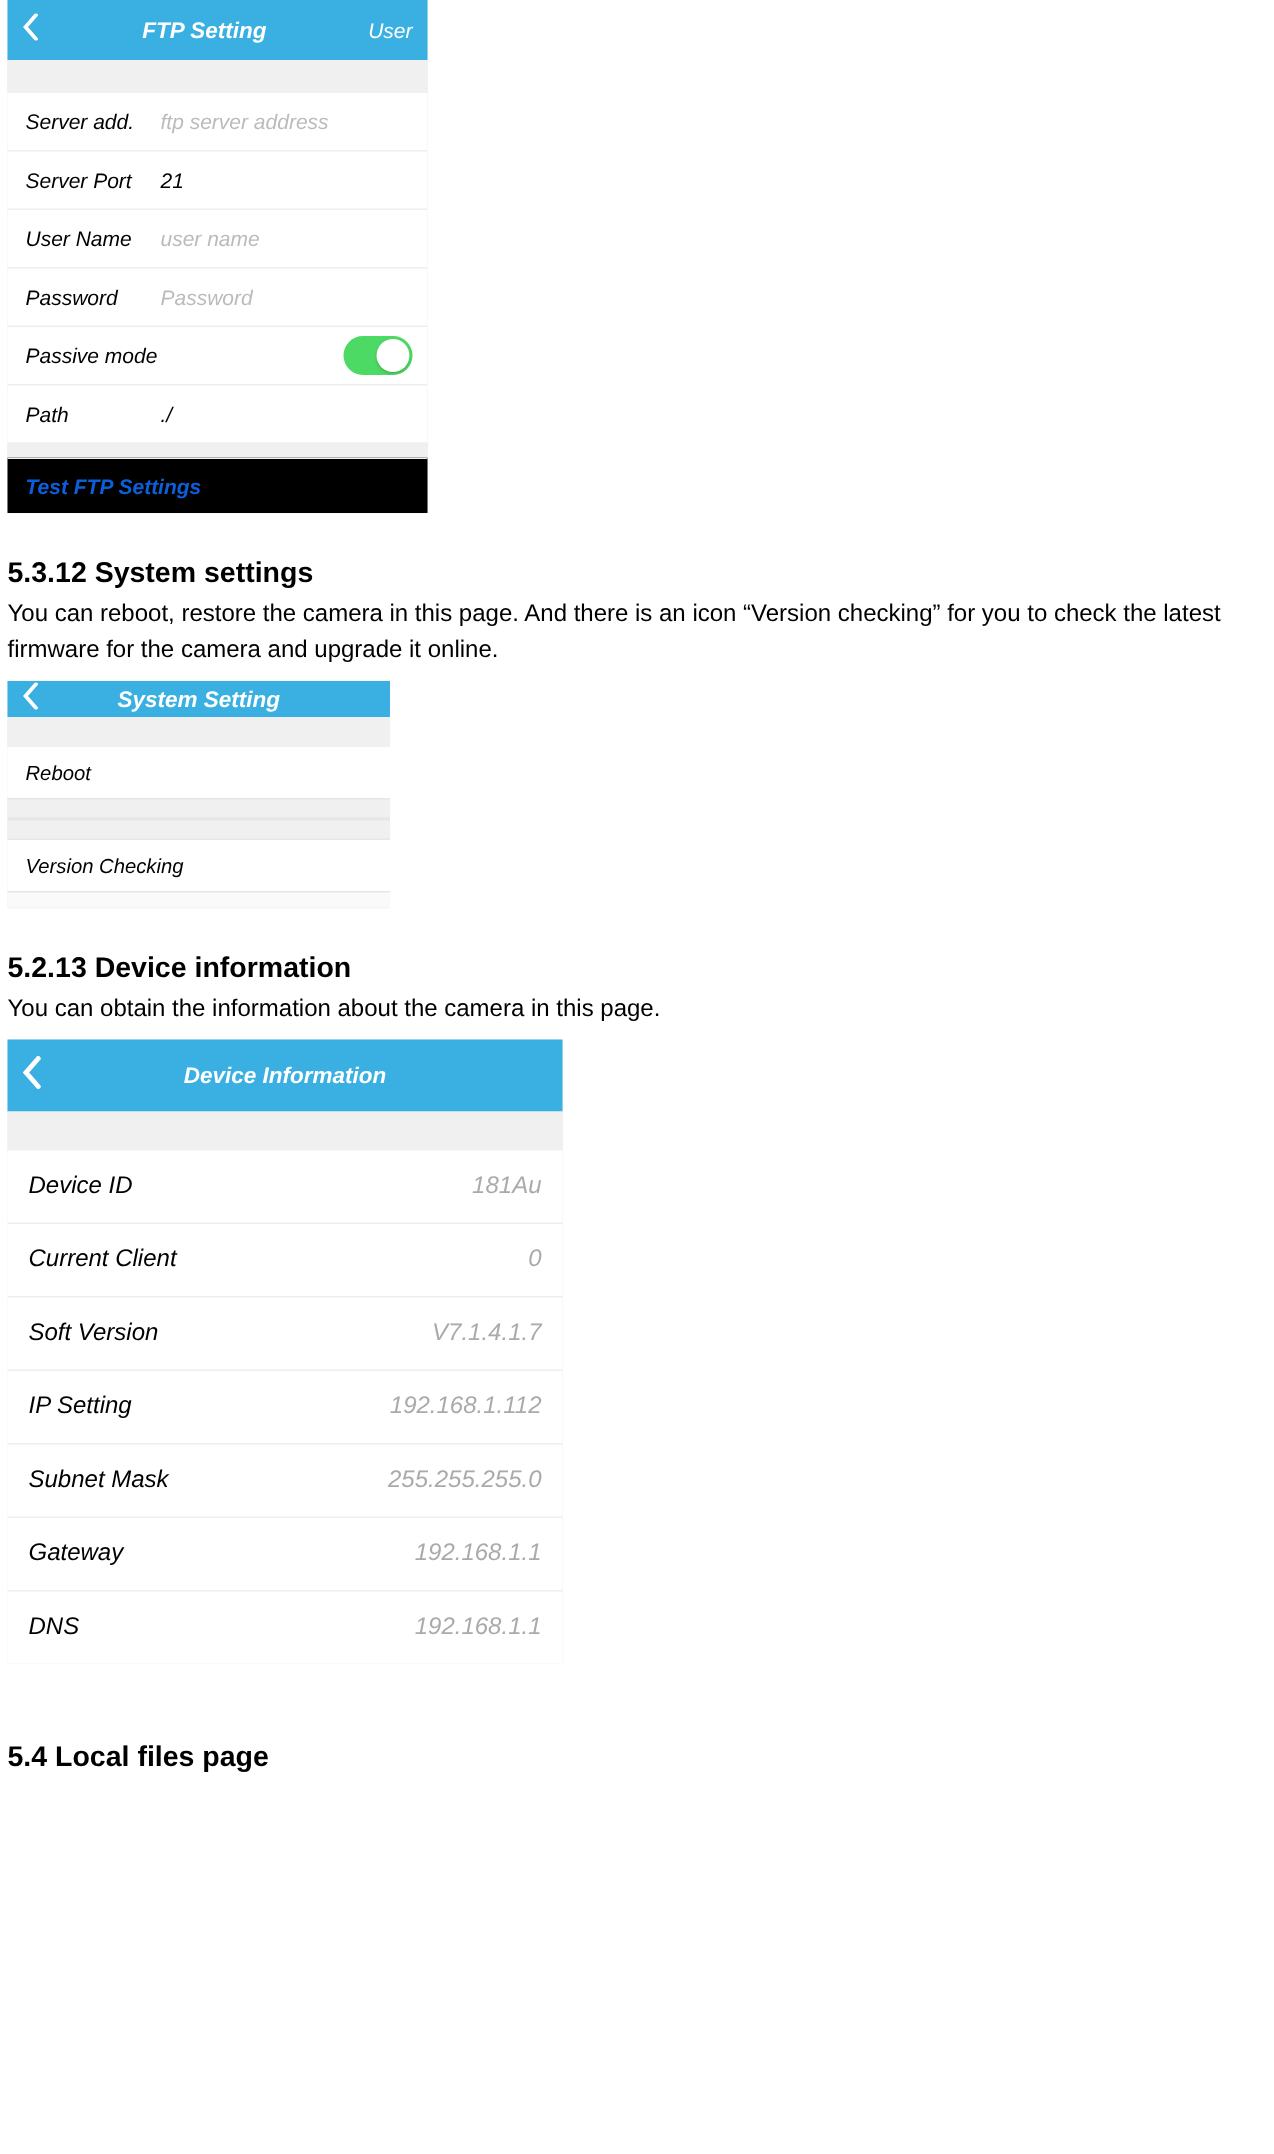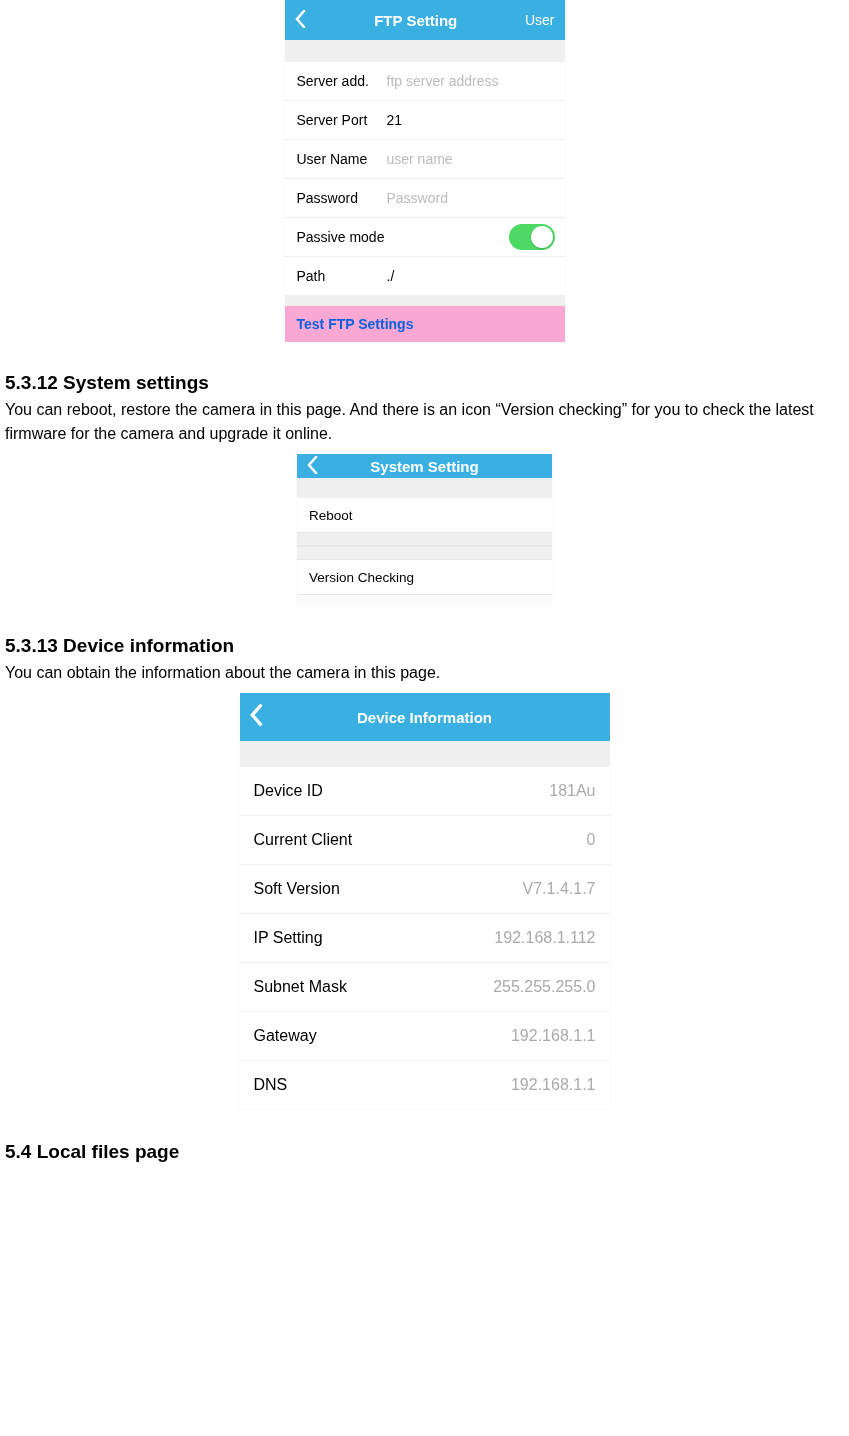--- a/index.html
+++ b/index.html
@@ -9,21 +9,21 @@
     font-size: 16px;
     color: #000;
     width: 849px;
     background: #fff;
   }
   .doc {
     padding: 0 5px;
   }
   .centered {
     display: flex;
-    justify-content: center;
+    font-style: italic;
   }
   h2.sec {
     font-size: 19px;
     font-weight: bold;
     margin: 30px 0 4px 0;
   }
   p.body {
     font-size: 16px;
     line-height: 1.5;
     margin: 0 0 8px 0;
@@ -75,21 +75,21 @@
   .toggle::after {
     content: "";
     position: absolute;
     right: 2px; top: 2px;
     width: 22px; height: 22px;
     border-radius: 50%;
     background: #fff;
     box-shadow: 0 1px 2px rgba(0,0,0,.2);
   }
   .testlink {
-    background: #f9a8d4;
+    background: #000000;
     padding: 10px 12px;
     color: #0b5fdb;
     font-weight: 600;
     font-size: 14px;
     border-top: 1px solid #eee;
   }
   .smspacer { height: 10px; background: #f0f0f0; }
 
   
   .phone.sys { width: 255px; }
@@ -179,21 +179,21 @@
       <div class="slim"></div>
       <div class="list">
         <div class="row">
           <span class="lbl" style="width:auto">Version Checking</span>
         </div>
       </div>
       <div class="end"></div>
     </div>
   </div>
 
-  <h2 class="sec">5.3.13 Device information</h2>
+  <h2 class="sec">5.2.13 Device information</h2>
   <p class="body">You can obtain the information about the camera in this page.</p>
 
   <div class="centered">
     <div class="phone dev">
       <div class="hdr">
         <span class="back">
           <svg viewBox="0 0 12 18">
               <path d="M9 1 L2 9 L9 17" stroke="#fff" stroke-width="2.8" fill="none" stroke-linecap="round"></path>
             </svg>
         </span>
@@ -227,15 +227,15 @@
           <span class="val2">192.168.1.1</span>
         </div>
         <div class="row">
           <span class="lbl">DNS</span>
           <span class="val2">192.168.1.1</span>
         </div>
       </div>
     </div>
   </div>
 
-  <h2 class="sec" style="margin-top:32px">5.4 Local files page</h2>
+  <h2 class="sec" style="margin-top:52px">5.4 Local files page</h2>
 
 </div>
 
 </body></html>

